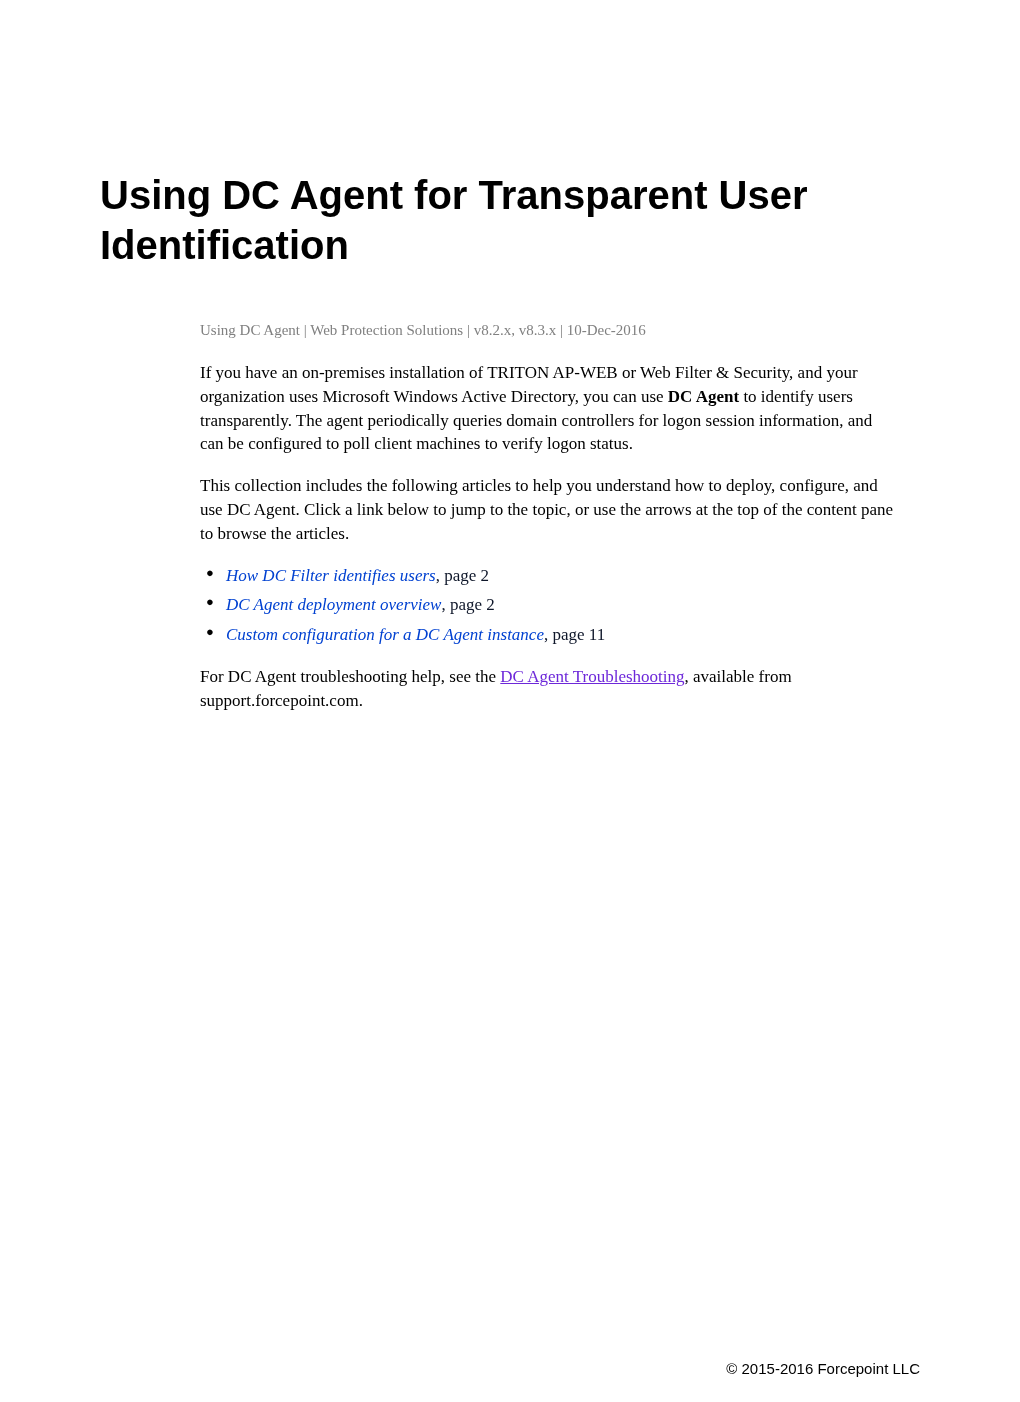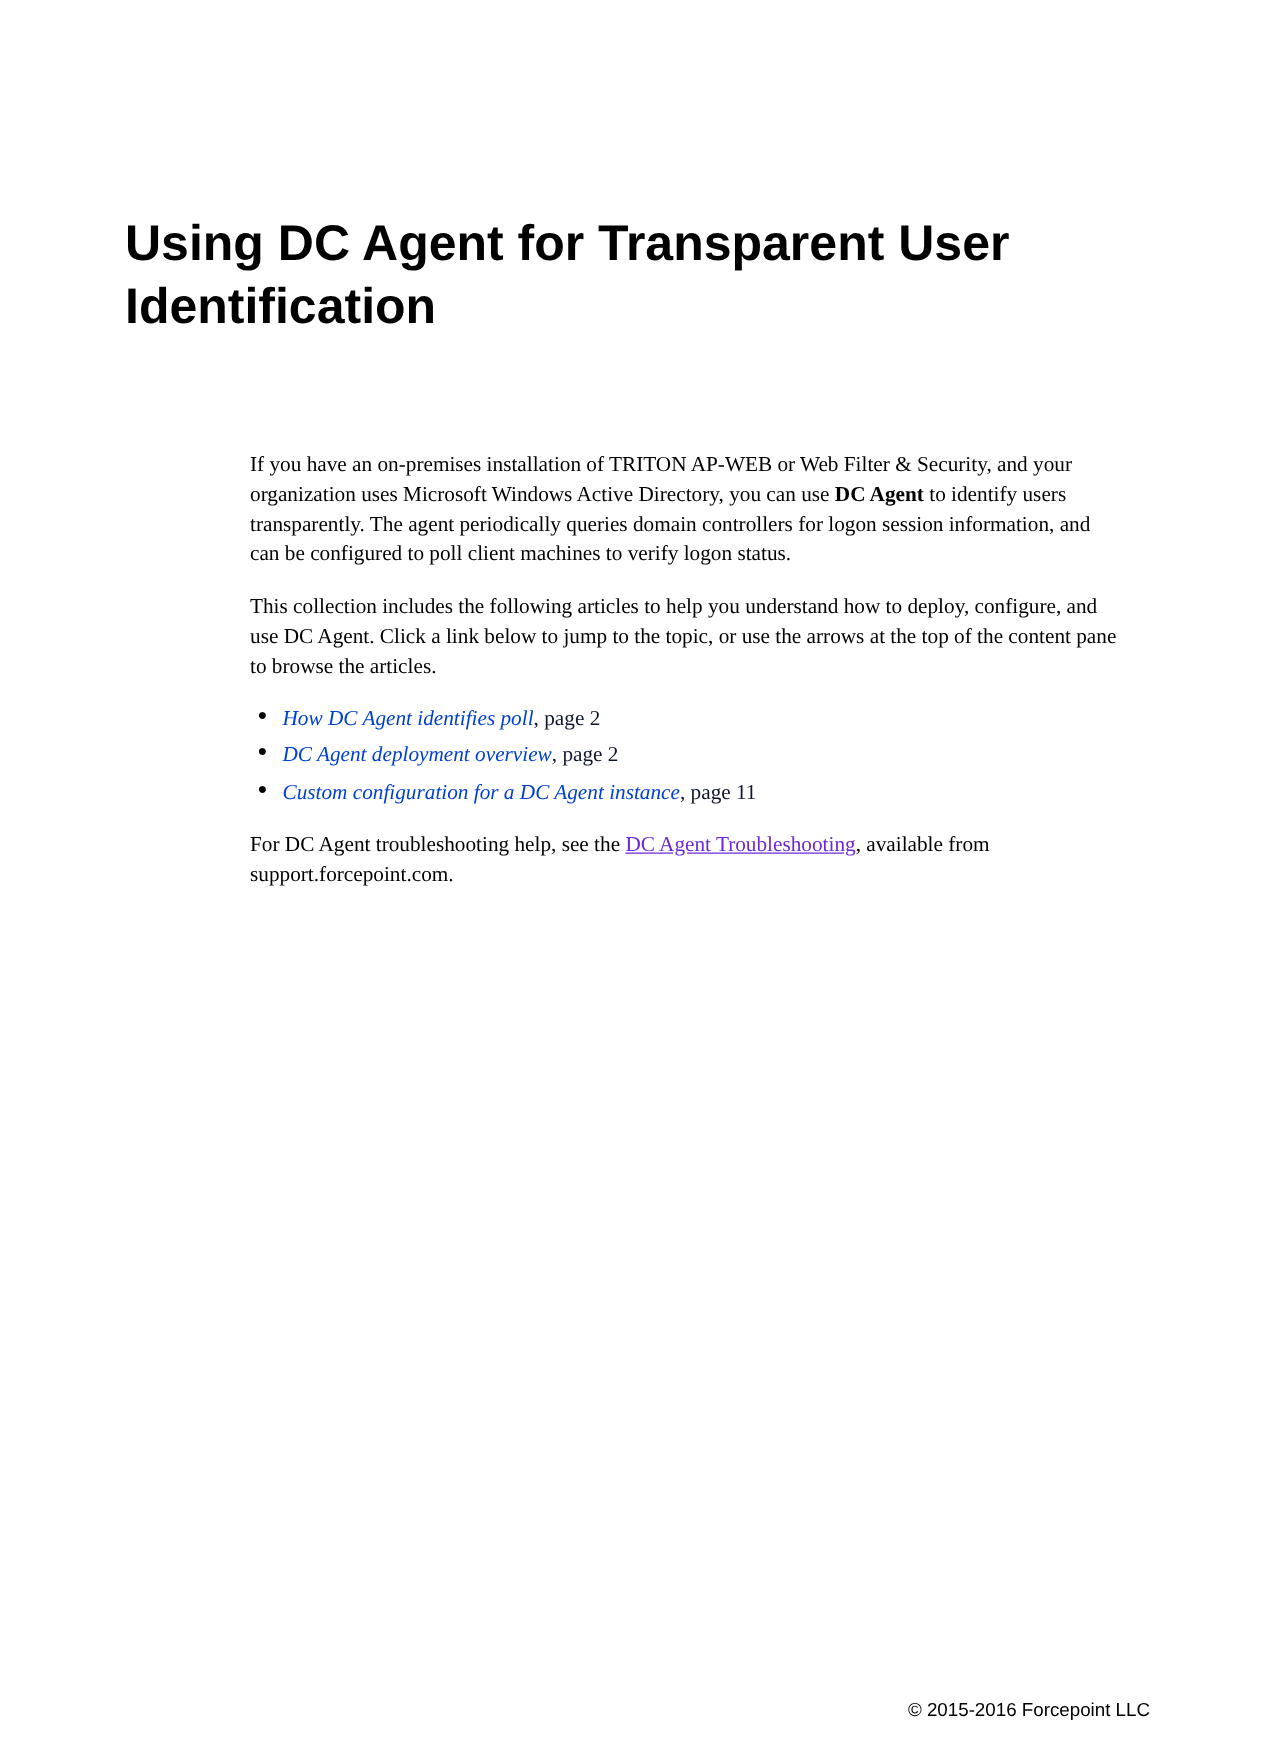--- a/index.html
+++ b/index.html
@@ -11,21 +11,21 @@
       height: 1402px;
       position: relative;
       padding: 170px 100px 40px 100px;
     }
     .page-title {
       font-family: Arial, Helvetica, sans-serif;
       font-size: 40px;
       font-weight: bold;
       color: #000;
       line-height: 1.25;
-      margin-bottom: 90px;
+      margin-bottom: 52px;
     }
     .content {
       margin-left: 100px;
       max-width: 700px;
     }
     .subtitle {
       color: #808080;
       font-size: 15px;
       margin-bottom: 22px;
     }
@@ -73,30 +73,31 @@
       color: #000;
     }
   </style>
 </head>
 <body>
 
 <h1 class="page-title">Using DC Agent for Transparent User Identification</h1>
 
 <div class="content">
 
+  <div class="subtitle">Using DC Agent | Web Protection Solutions | v8.2.x, v8.3.x | 10-Dec-2016</div>
 
   <p class="paragraph">
     <span>If you have an on-premises installation of TRITON AP-WEB or Web Filter &amp; Security, and your organization uses Microsoft Windows Active Directory, you can use </span><span class="bold">DC Agent</span><span> to identify users transparently. The agent periodically queries domain controllers for logon session information, and can be configured to poll client machines to verify logon status.</span>
   </p>
 
   <p class="paragraph">This collection includes the following articles to help you understand how to deploy, configure, and use DC Agent. Click a link below to jump to the topic, or use the arrows at the top of the content pane to browse the articles.</p>
 
   <ul class="toc">
     <li>
-      <a class="link-italic">How DC Agent identifies poll</a><span class="page-suffix">, page 2</span>
+      <a class="link-italic">How DC Filter identifies users</a><span class="page-suffix">, page 2</span>
     </li>
     <li>
       <a class="link-italic">DC Agent deployment overview</a><span class="page-suffix">, page 2</span>
     </li>
     <li>
       <a class="link-italic">Custom configuration for a DC Agent instance</a><span class="page-suffix">, page 11</span>
     </li>
   </ul>
 
   <p class="paragraph">

